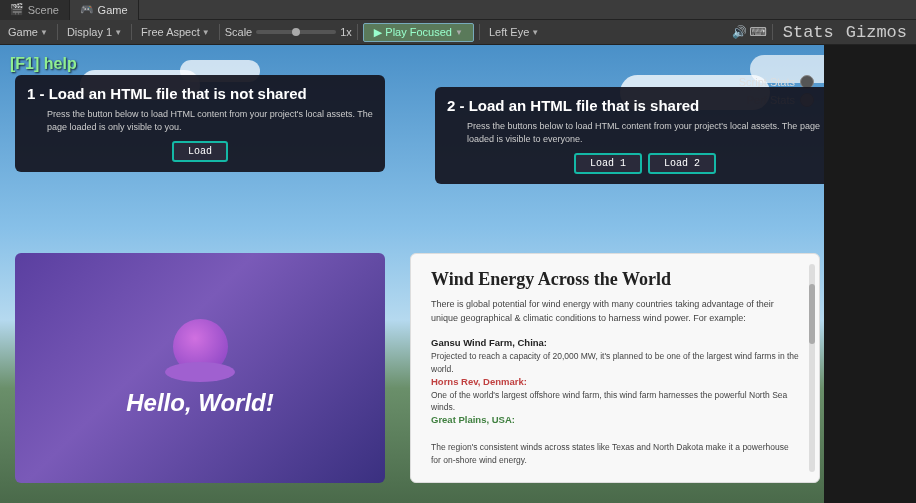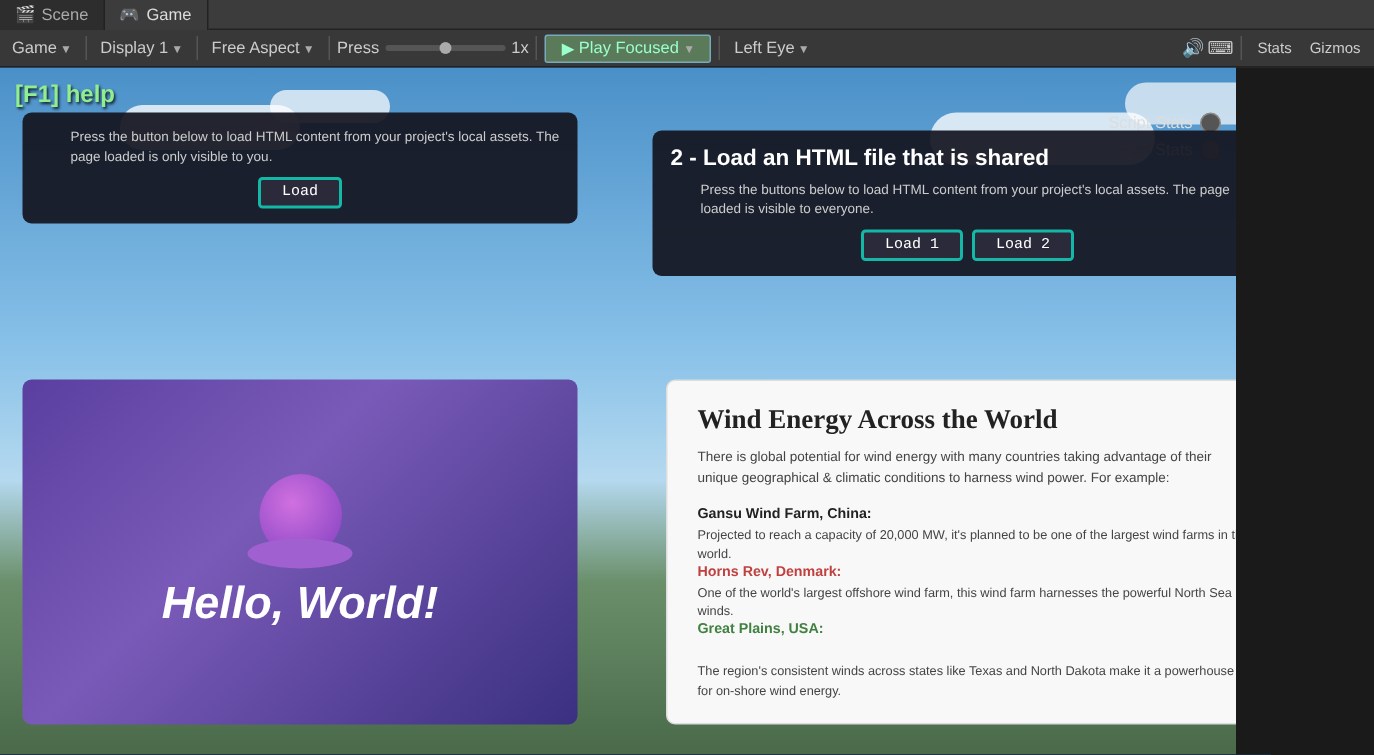--- a/index.html
+++ b/index.html
@@ -92,24 +92,25 @@
     .play-btn.active { background: #5a7a5a; color: #9fc; border-color: #7ab; }
     .spacer { flex: 1; }
     .right-tools {
       display: flex;
       align-items: center;
       gap: 2px;
     }
     .gear-icon { font-size: 12px; }
     .small-btn {
       padding: 1px 5px;
-      font-size: 10px;
+      font-size: 17px;
       color: #ccc;
       cursor: pointer;
       border-radius: 2px;
+      font-family: Liberation Mono, monospace;
     }
 
     
     .game-view {
       width: 824px;
       height: 458px;
       position: relative;
       overflow: hidden;
       background: #1a3a5c;
     }
@@ -251,30 +252,30 @@
       bottom: -8px;
       left: 50%;
       transform: translateX(-50%);
       width: 70px;
       height: 20px;
       background: #a060d0;
       border-radius: 50%;
     }
     .hello-text {
       color: white;
-      font-size: 30px;
+      font-size: 24px;
       font-weight: bold;
       font-style: italic;
     }
 
     
     .card-bottom-right {
       position: absolute;
       bottom: 20px;
-      left: 444px;
+      left: 410px;
       width: 410px;
       height: 230px;
       background: #f8f8f8;
       border-radius: 6px;
       z-index: 10;
       padding: 15px 20px;
       overflow: hidden;
       border: 1px solid #ddd;
     }
     .article-title {
@@ -357,21 +358,21 @@
     <span>Display 1</span>
     <span class="chevron">▼</span>
   </div>
   <div class="toolbar-separator"></div>
   <div class="toolbar-dropdown">
     <span>Free Aspect</span>
     <span class="chevron">▼</span>
   </div>
   <div class="toolbar-separator"></div>
   <div class="scale-bar">
-    <span style="font-size:11px;color:#ccc;">Press</span>
+    <span style="font-size:11px;color:#ccc;">Scale</span>
     <div class="scale-track">
       <div class="scale-thumb"></div>
     </div>
     <span style="font-size:11px;color:#ccc;">1x</span>
   </div>
   <div class="toolbar-separator"></div>
   <button class="play-btn active">
     <span>▶</span>
     <span>Play Focused</span>
     <span class="chevron">▼</span>
@@ -407,20 +408,21 @@
       <span>Script Stats</span>
       <div class="stats-toggle"></div>
     </div>
     <div class="stats-row">
       <span>Perf Stats</span>
       <div class="stats-toggle active"></div>
     </div>
   </div>
 
   <div class="card-top-left">
+    <div class="card-title">1 - Load an HTML file that is not shared</div>
     <div class="card-desc">Press the button below to load HTML content from your project's local assets. The page loaded is only visible to you.</div>
     <div class="card-buttons">
       <button class="load-btn">Load</button>
     </div>
   </div>
 
   <div class="card-top-right">
     <div class="card-title">2 - Load an HTML file that is shared</div>
     <div class="card-desc">Press the buttons below to load HTML content from your project's local assets. The page loaded is visible to everyone.</div>
     <div class="card-buttons">

